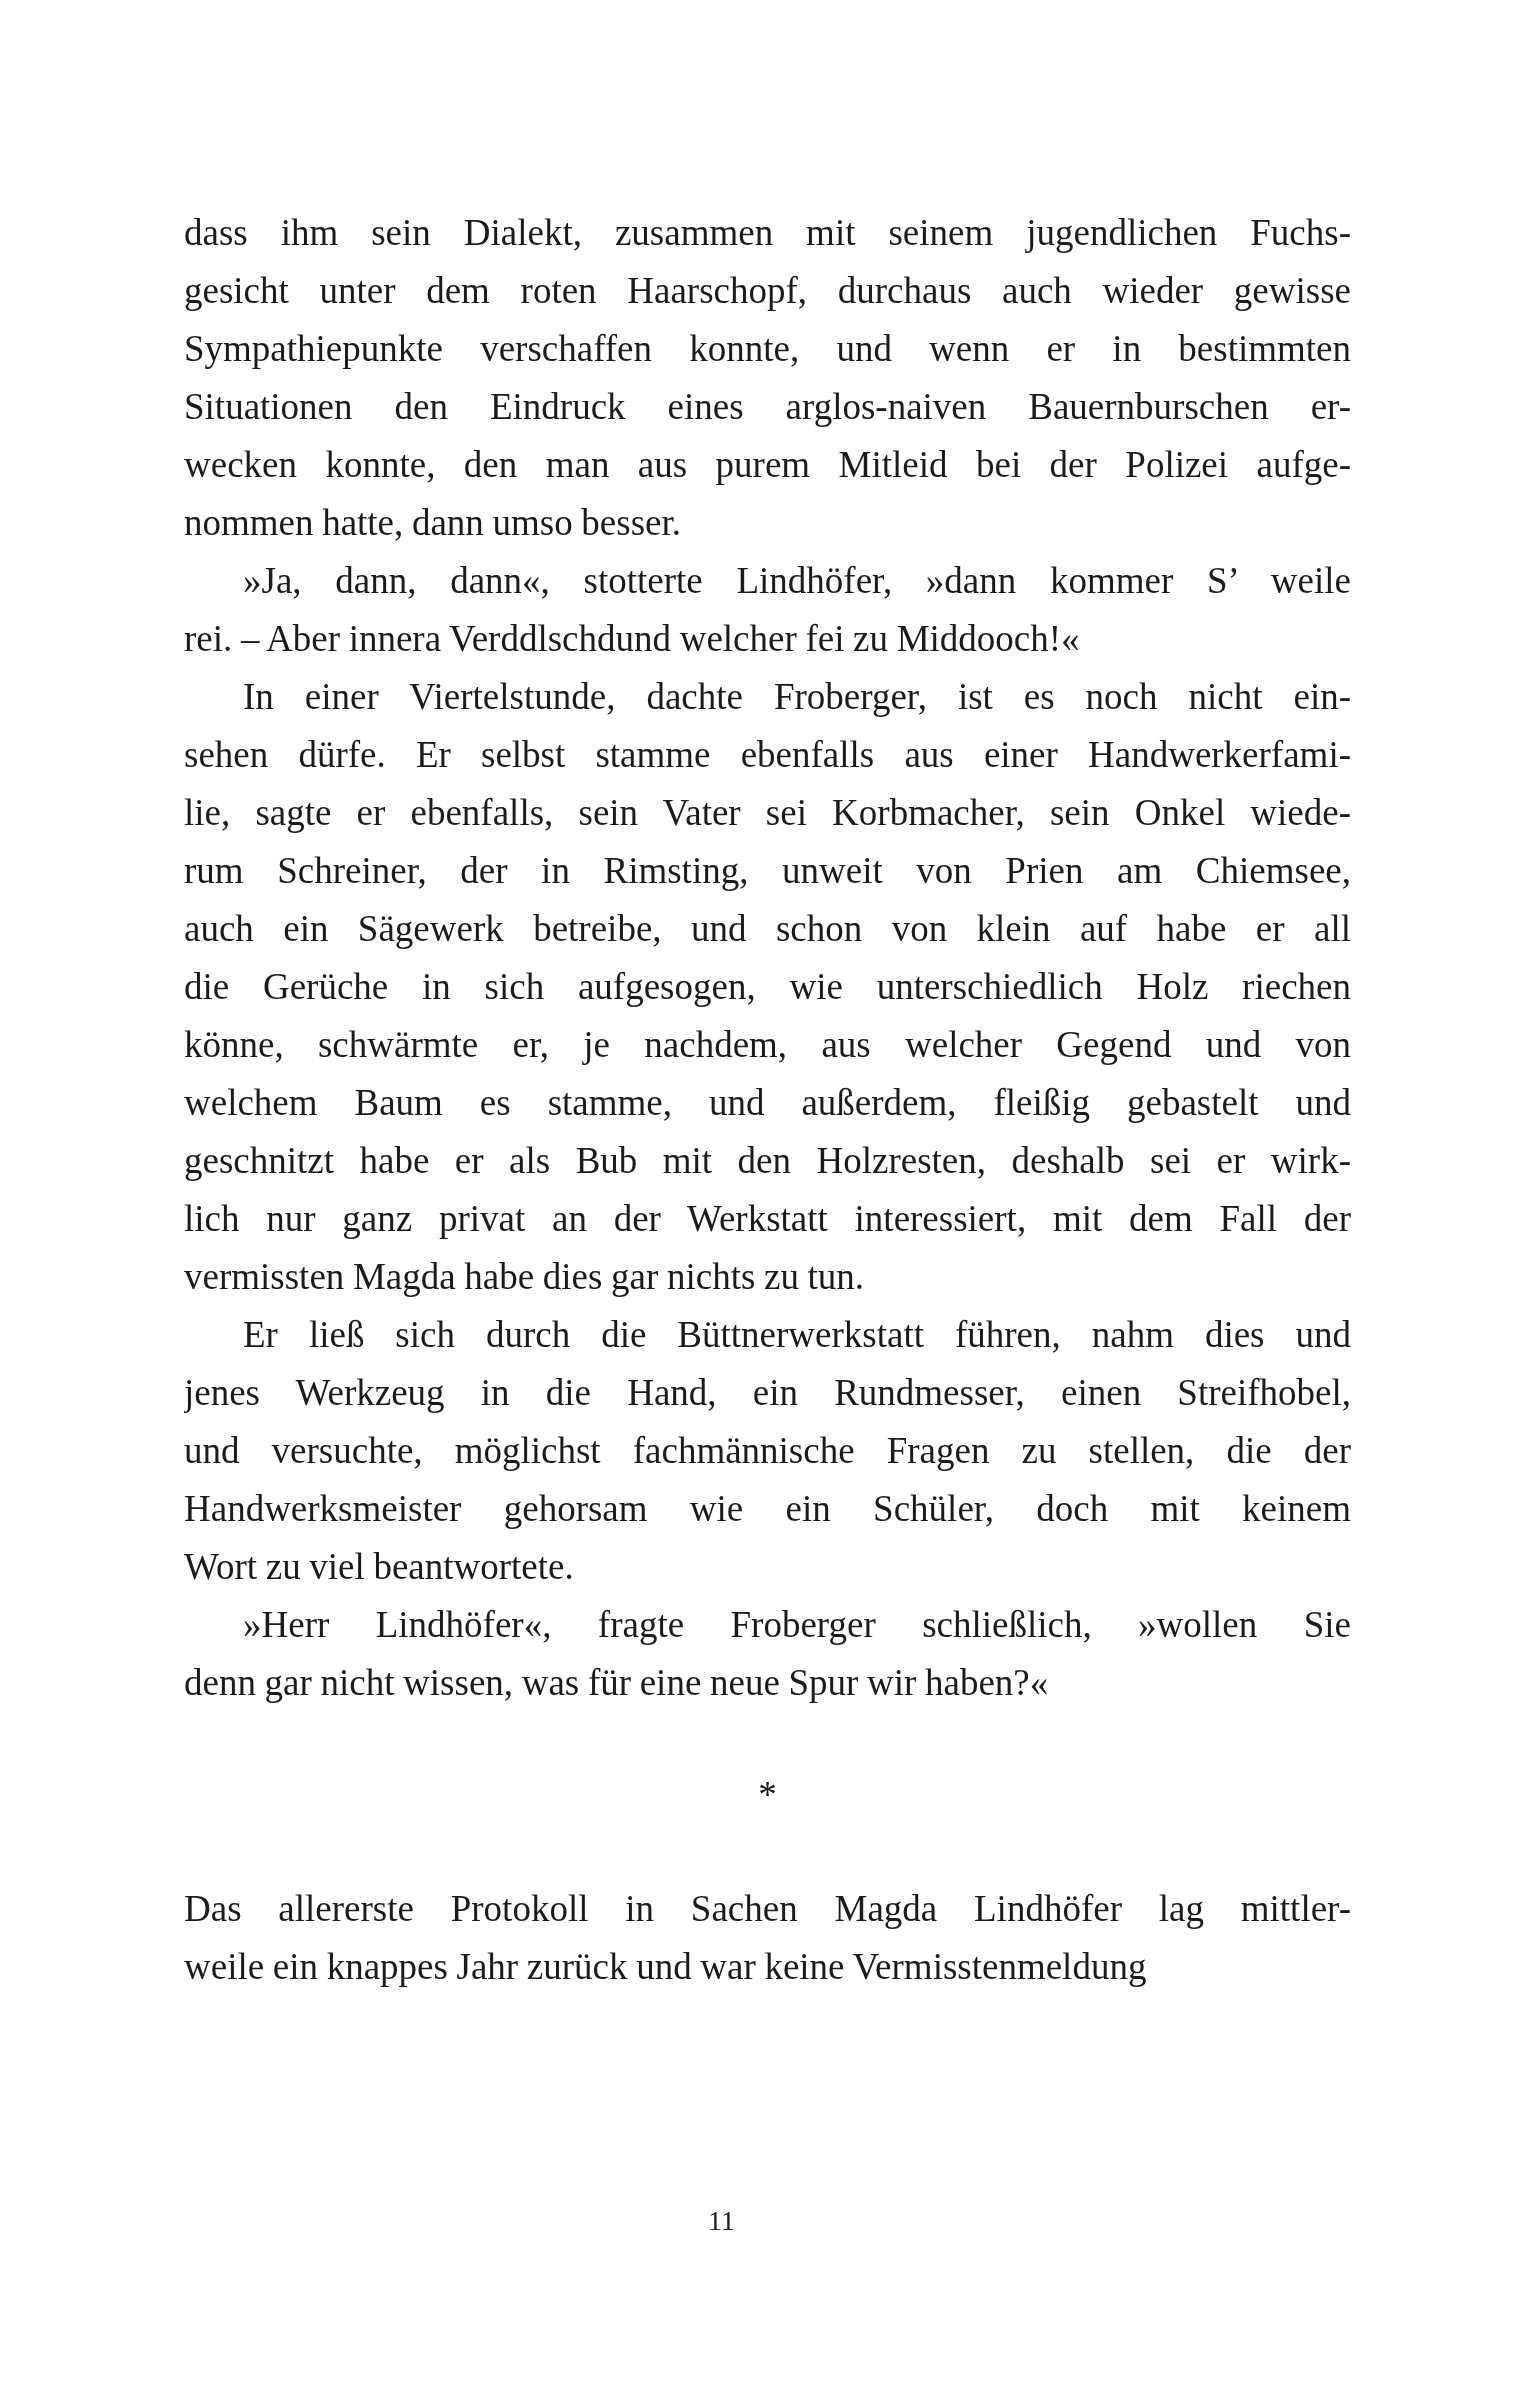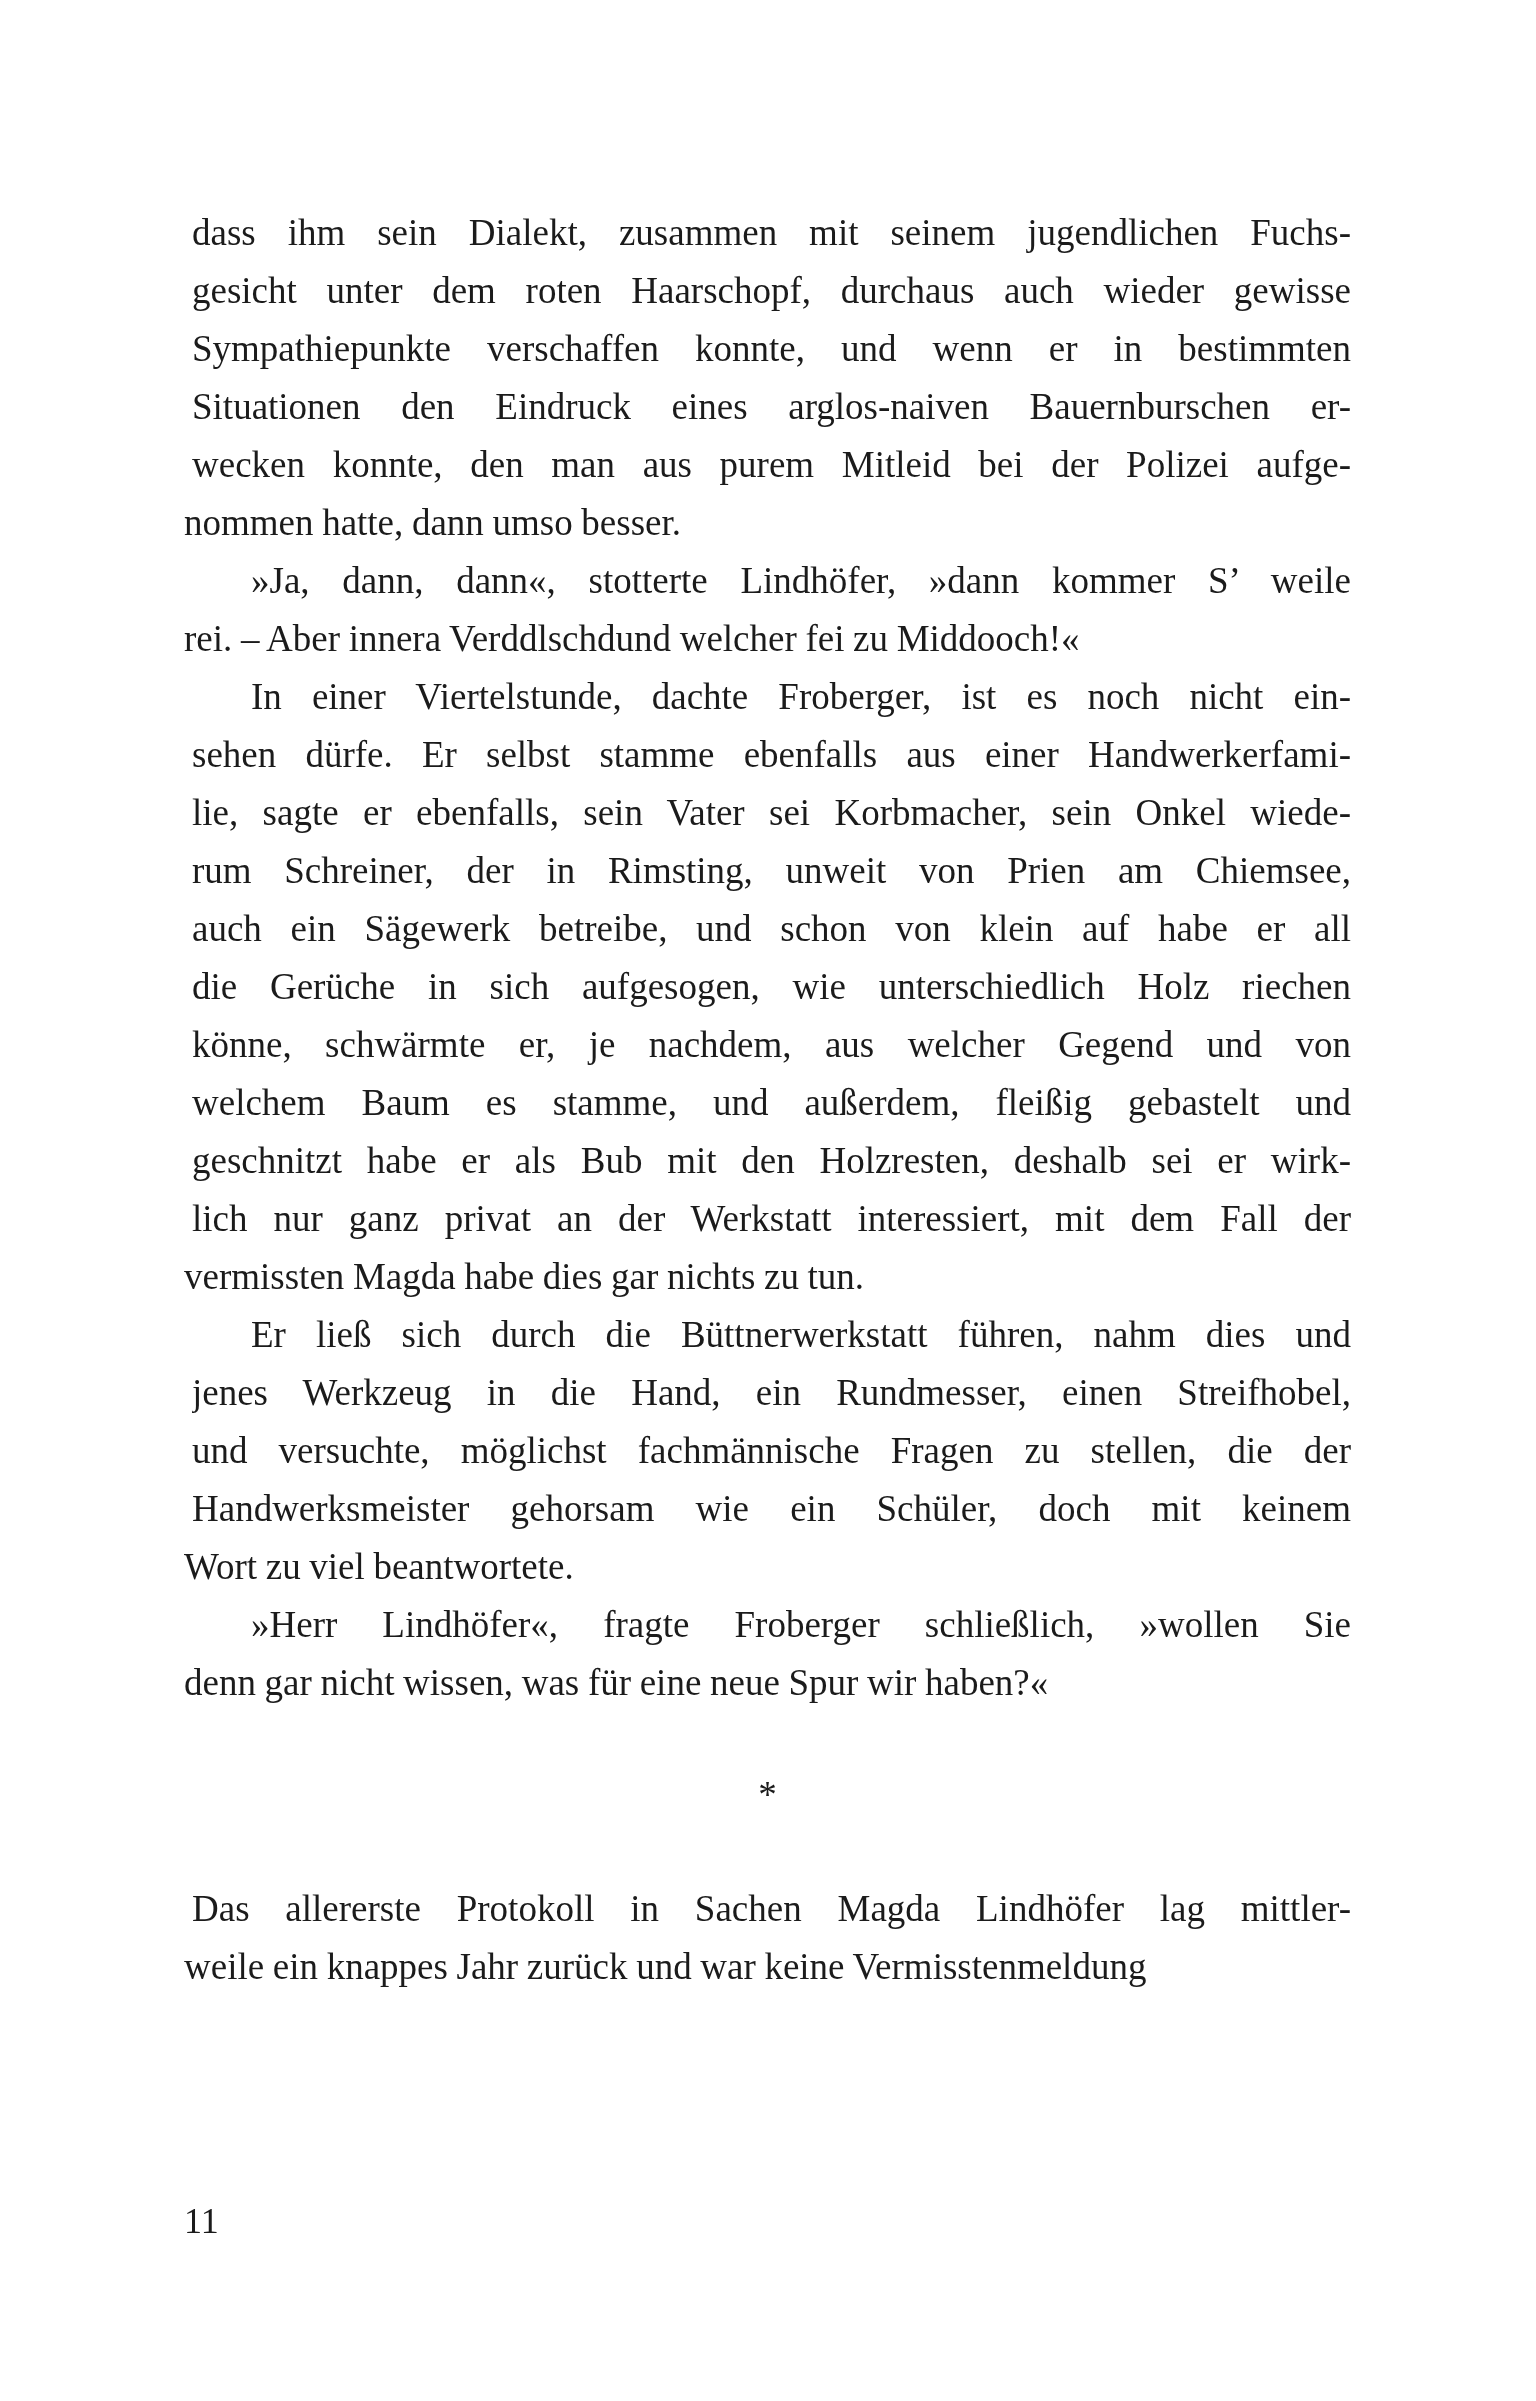--- a/index.html
+++ b/index.html
@@ -30,38 +30,37 @@
   }
   .line {
     height: 58px;
     text-align: justify;
     text-align-last: left;
     white-space: normal;
     overflow: hidden;
   }
   .line.justified {
     text-align-last: justify;
-    margin-left: 8px;
   }
   .line.indent {
     text-indent: 59px;
   }
   .separator {
     height: 58px;
     margin: 54px 0 56px 0;
     text-align: center;
     font-size: 37px;
   }
   .folio {
     position: absolute;
     left: 184px;
     top: 2192px;
     width: 1075px;
-    text-align: left;
-    font-size: 36px;
+    text-align: center;
+    font-size: 28px;
     line-height: 58px;
   }
 </style>
 </head>
 <body>
 
 <main class="page">
   <section class="text-block">
       <div class="paragraph">
         <div class="line justified">dass ihm sein Dialekt, zusammen mit seinem jugendlichen Fuchs-</div>

